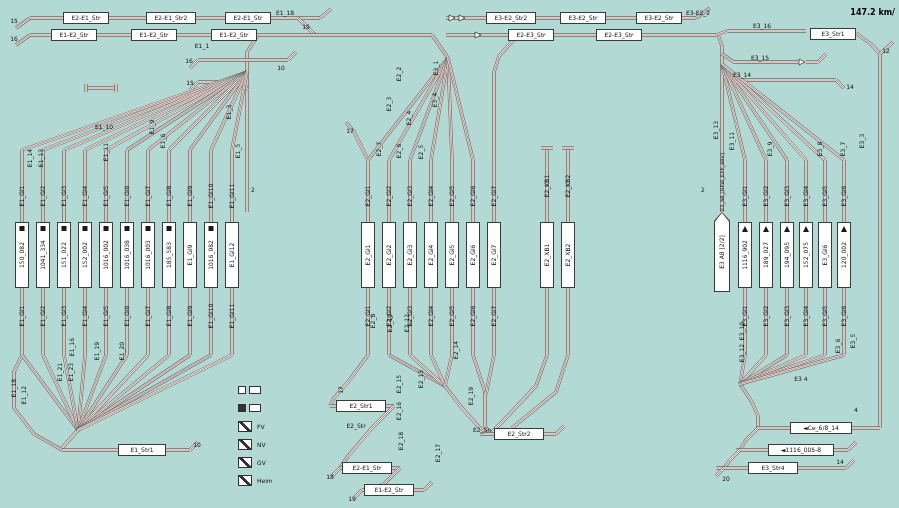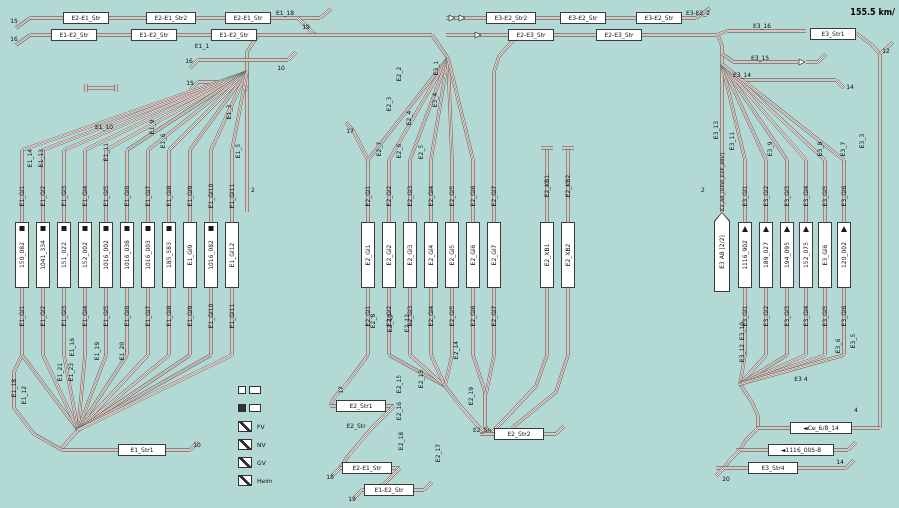--- a/index.html
+++ b/index.html
@@ -941,21 +941,21 @@
       <div class="lbl rot sm" style="left: 722px; top: 182px;">E3_A8_[RFW_EXP_ARV]</div>
       <div class="lbl rot" style="left: 742px; top: 331px;">E3_10</div>
       <div class="lbl rot" style="left: 742px; top: 353px;">E3_12</div>
       <div class="lbl rot" style="left: 838px; top: 346px;">E3_6</div>
       <div class="lbl rot" style="left: 853px; top: 341px;">E3_5</div>
       <div class="lbl" style="left: 801px; top: 379px;">E3 4</div>
       <div class="lbl" style="left: 726px; top: 479px;">20</div>
       <div class="lbl" style="left: 840px; top: 462px;">14</div>
       <div class="lbl" style="left: 856px; top: 410px;">4</div>
     </div>
-  <div class="status">155.5 km/</div>
+  <div class="status">147.2 km/</div>
   <div class="legend" id="legend">
       <div class="lrow">
         <div class="ic-a"></div>
         <div class="ic-b"></div>
         <span class="ltx"></span>
       </div>
       <div class="lrow">
         <div class="ic-a f"></div>
         <div class="ic-b"></div>
         <span class="ltx"></span>

